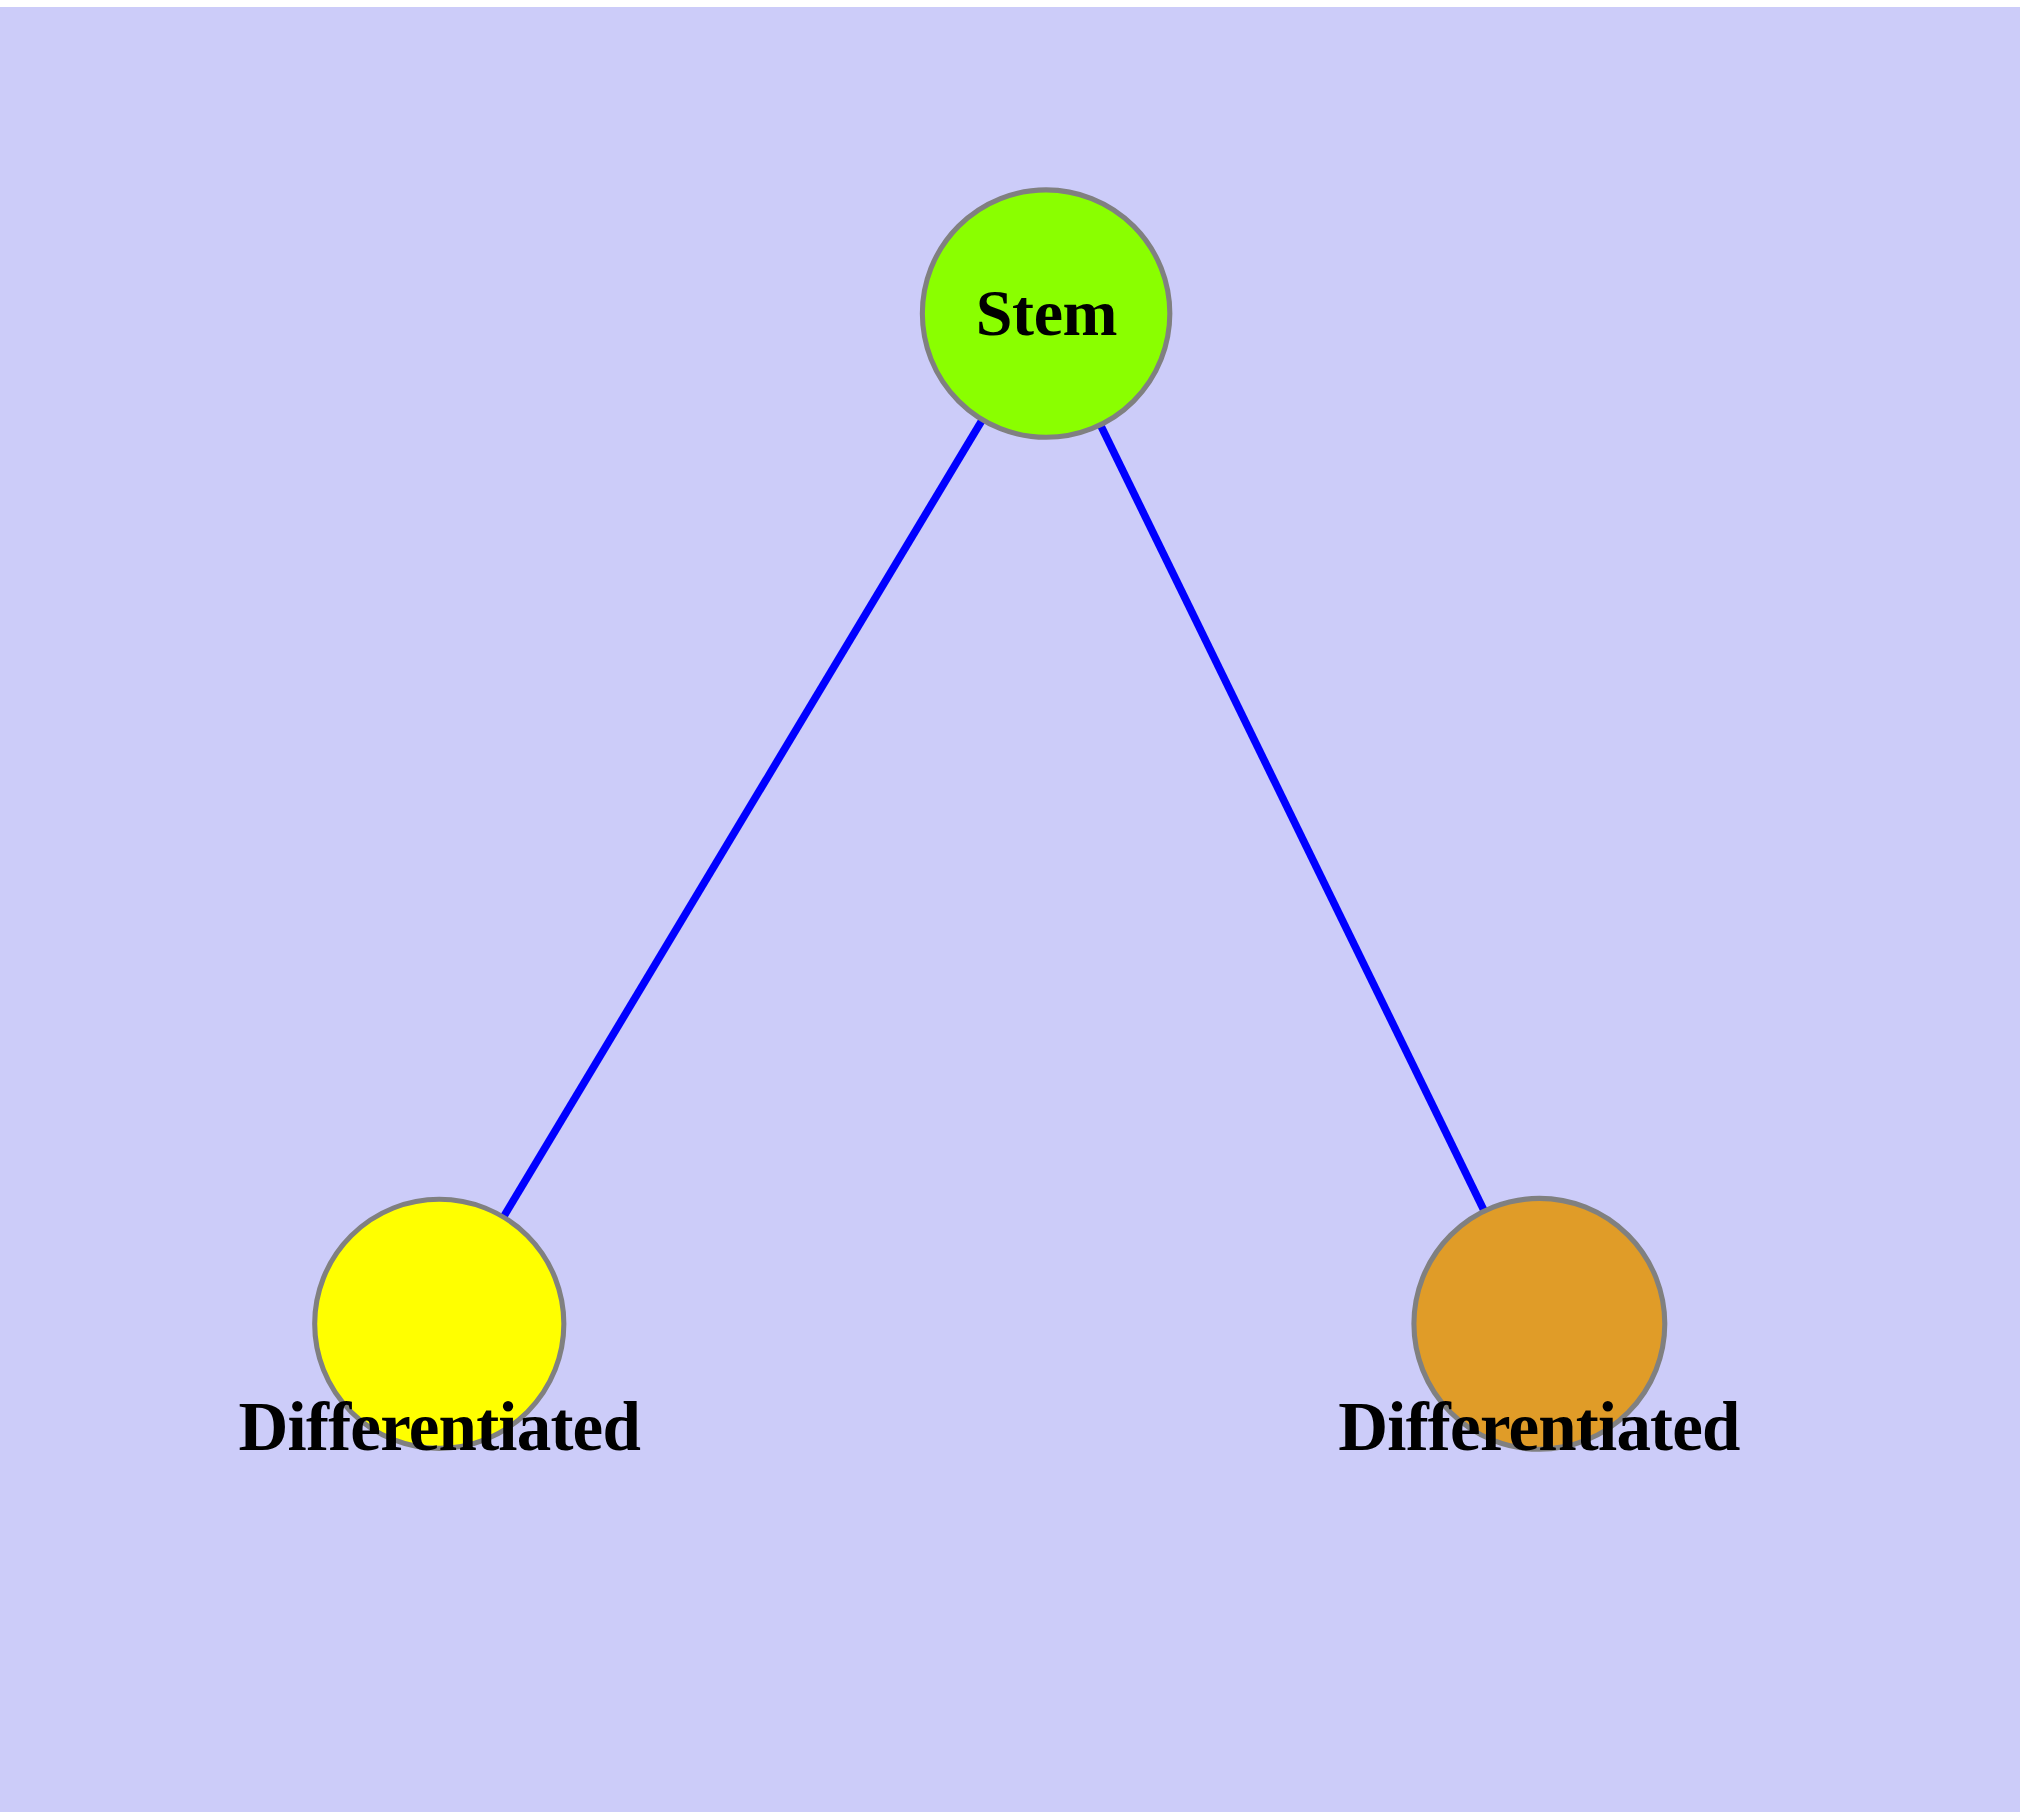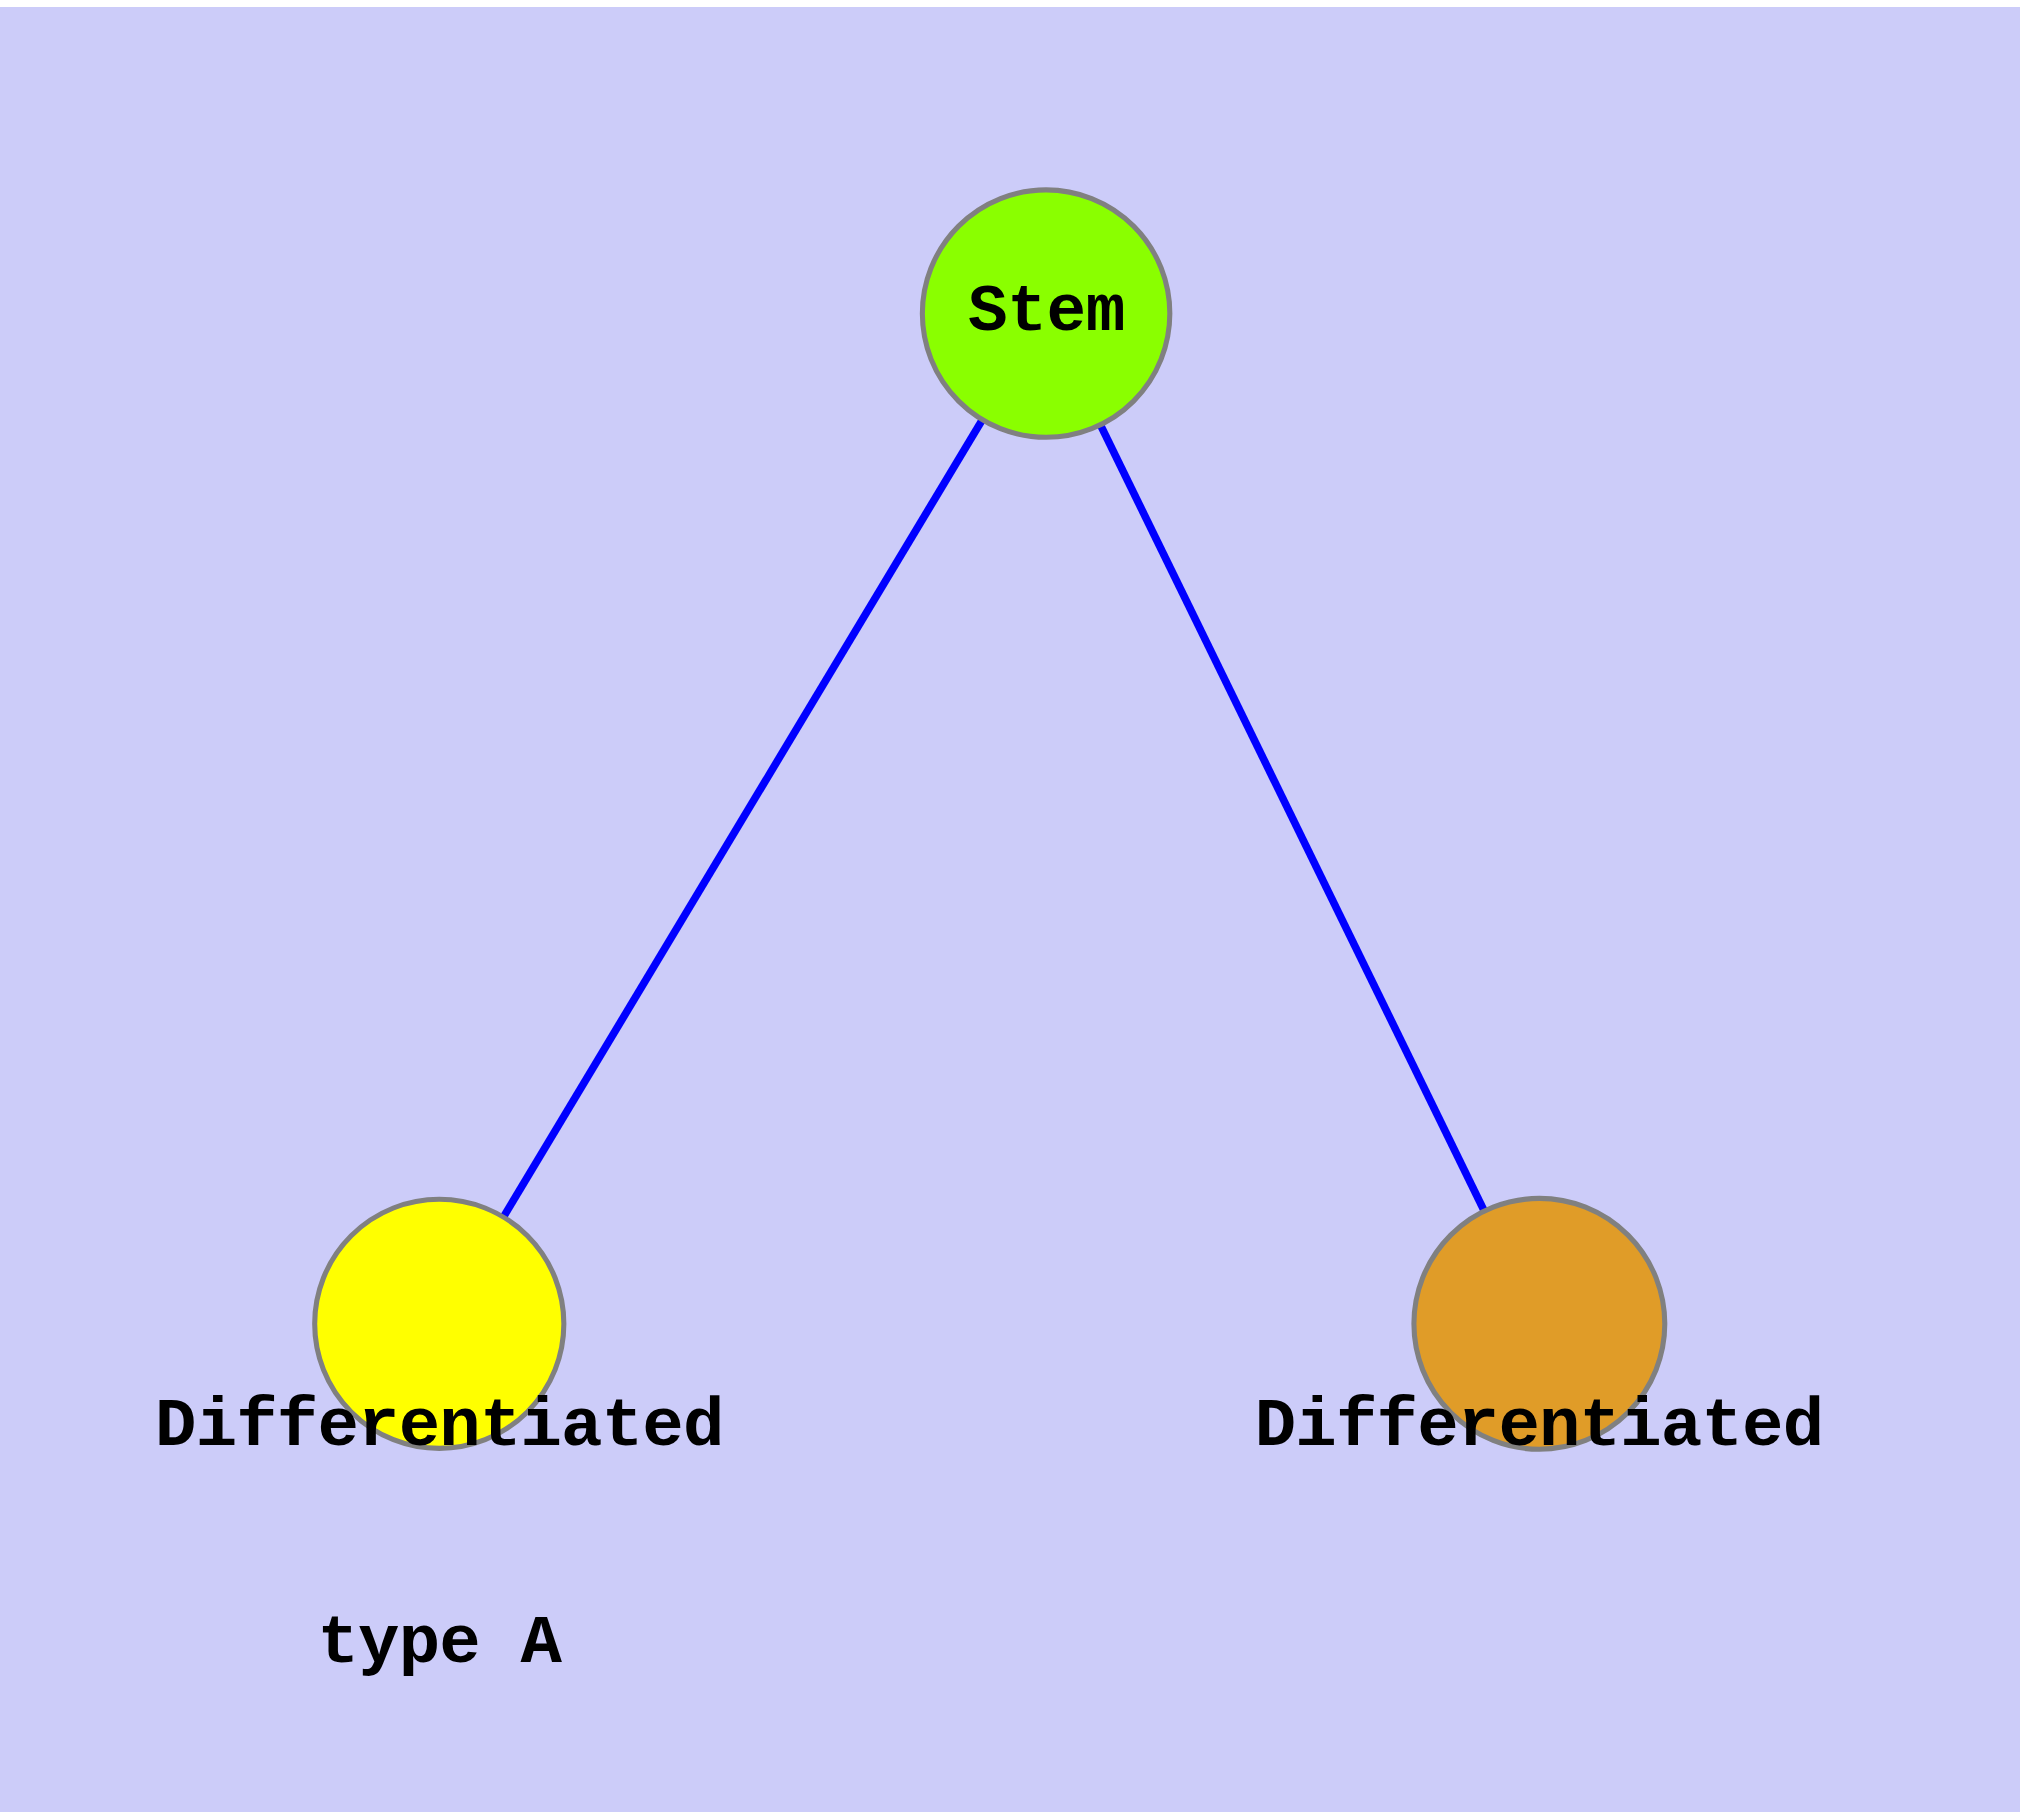--- a/index.html
+++ b/index.html
@@ -32,21 +32,21 @@
     overflow: visible;
   }
   .node-label {
     position: absolute;
     text-align: center;
     color: #000000;
     font-weight: bold;
     line-height: 1.05;
     white-space: pre;
     pointer-events: none;
-    font-family: Liberation Mono, monospace;
+    font-family: Liberation Serif, serif;
   }
   .label-stem {
     font-size: 66px;
     letter-spacing: -0.4px;
   }
   .label-diff {
     font-size: 69px;
     letter-spacing: -0.8px;
   }
 </style>
@@ -65,20 +65,19 @@
       <circle cx="518" cy="1562" r="147" fill="#ffff00" stroke="#808080" stroke-width="6"></circle>
       <circle cx="1816" cy="1562" r="148" fill="#e09c28" stroke="#808080" stroke-width="6"></circle>
       <circle cx="1234" cy="370" r="146" fill="#8aff00" stroke="#808080" stroke-width="6"></circle>
     </g>
   </svg>
 
   <div class="node-label label-stem" style="left:792px; top:278px; width:509px;">Stem</div>
 
   <div class="node-label label-diff" style="left:15.3px; top:1246px; width:848px;">
     <div>Differentiated</div>
-    <div>type A</div>
   </div>
 
   <div class="node-label label-diff" style="left:1115px; top:1246px; width:848px;">
     <div>Differentiated</div>
   </div>
 </div>
 
 
 </body></html>

